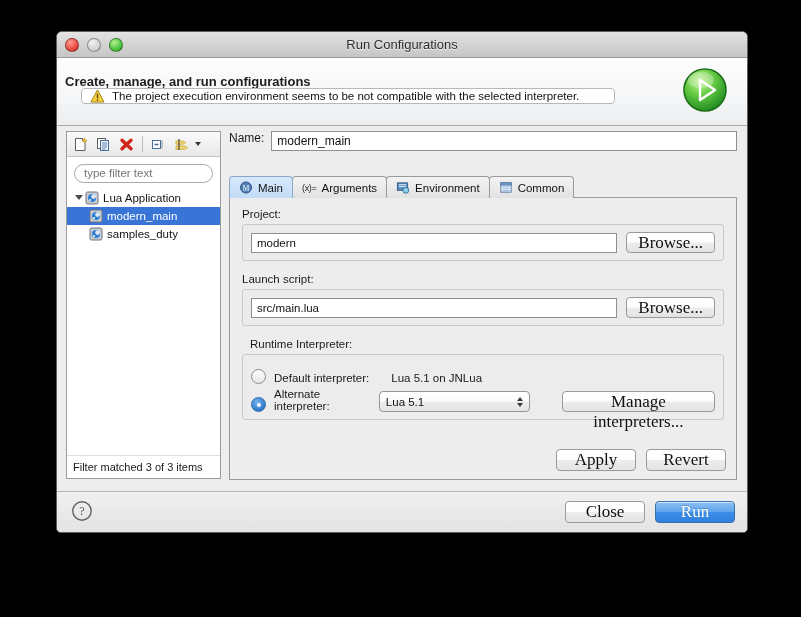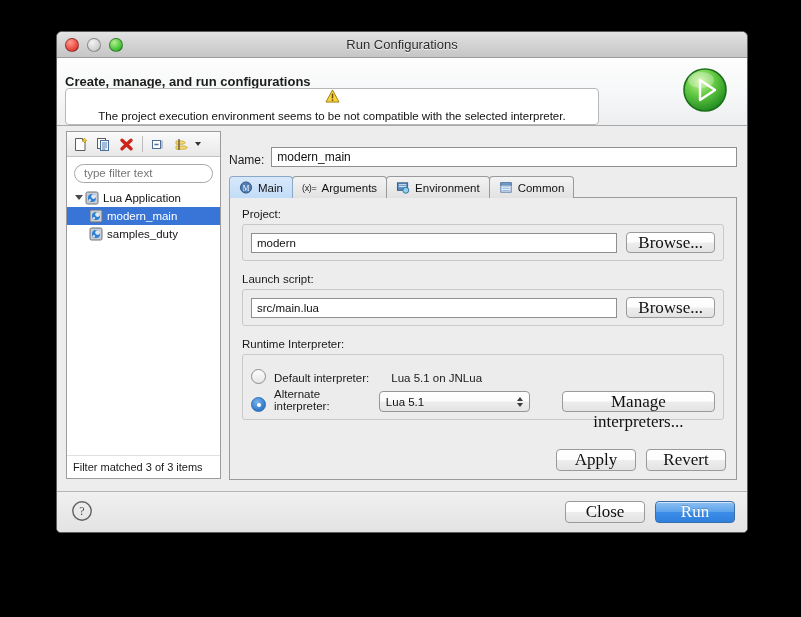--- a/index.html
+++ b/index.html
@@ -31,23 +31,23 @@
   
   #header{
     position:relative;height:67px;
     background:linear-gradient(to bottom,#fdfdfd 0%,#f6f7f8 55%,#eceef0 100%);
     border-bottom:1px solid #a9a9a9;
   }
   #header .htitle{
     position:absolute;left:8px;top:16px;font-size:13px;font-weight:bold;color:#1c1c1c;
   }
   #msgbox{
-    position:absolute;left:8px;top:30px;width:534px;height:37px;
+    position:absolute;left:24px;top:30px;width:534px;height:16px;
     background:#fff;border:1px solid #b8b8b8;border-radius:4px;
-    display:flex;align-items:center;gap:7px;padding:0 8px;box-sizing:border-box;flex-direction:column;
+    display:flex;align-items:center;gap:7px;padding:0 8px;box-sizing:border-box;
   }
   #msgbox .mtext{font-size:11.5px;color:#111;white-space:nowrap;}
   .warn-ico{width:15px;height:14px;flex:0 0 auto;}
   #runbadge{position:absolute;right:18px;top:8px;width:48px;height:48px;}
 
   
   #body{position:relative;height:362px;background:#ededed;}
 
   
   #leftpanel{
@@ -79,21 +79,21 @@
   .tlabel{font-size:11.5px;color:#151515;}
   .trow.sel .tlabel{color:#fff;}
   .indent{width:16px;flex:0 0 auto;}
   #filterstatus{
     flex:0 0 auto;height:22px;line-height:22px;font-size:11px;color:#1a1a1a;
     padding-left:6px;background:#fff;border-top:1px solid #e0e0e0;
   }
 
   
   #rightpanel{position:absolute;left:172px;top:5px;width:508px;height:348px;}
-  #namerow{display:flex;align-items:flex-end;gap:7px;height:36px;margin-bottom:8px;}
+  #namerow{display:flex;align-items:flex-start;gap:7px;height:36px;margin-bottom:8px;}
   #namerow .nlabel{font-size:12px;color:#1a1a1a;}
   #nameinput{
     flex:1 1 auto;height:20px;box-sizing:border-box;border:1px solid #8f8f8f;
     background:#fff;font-size:12px;color:#111;padding:0 5px;outline:none;
     font-family:"Liberation Sans",sans-serif;
   }
 
   
   #tabstrip{display:flex;align-items:flex-end;height:23px;position:relative;z-index:3;}
   .tab{
@@ -350,21 +350,21 @@
         </div>
 
         <div class="sectlabel" style="margin-top:12px;">Launch script:</div>
         <div class="groupbox">
           <div class="fieldrow">
             <input class="textfield" value="src/main.lua" style="">
             <button class="btn">Browse...</button>
           </div>
         </div>
 
-        <div class="sectlabel" style="margin-top:12px;">Runtime Interpreter:</div>
+        <div class="sectlabel" style="margin-top:12px;margin-left:8px;">Runtime Interpreter:</div>
         <div class="groupbox">
           <div class="radiorow">
             <div class="radio"></div>
             <span class="rlabel">Default interpreter:</span>
             <span class="rvalue">Lua 5.1 on JNLua</span>
           </div>
           <div class="radiorow" style="margin-top:6px;">
             <div class="radio on">
                 <div class="dot"></div>
               </div>

